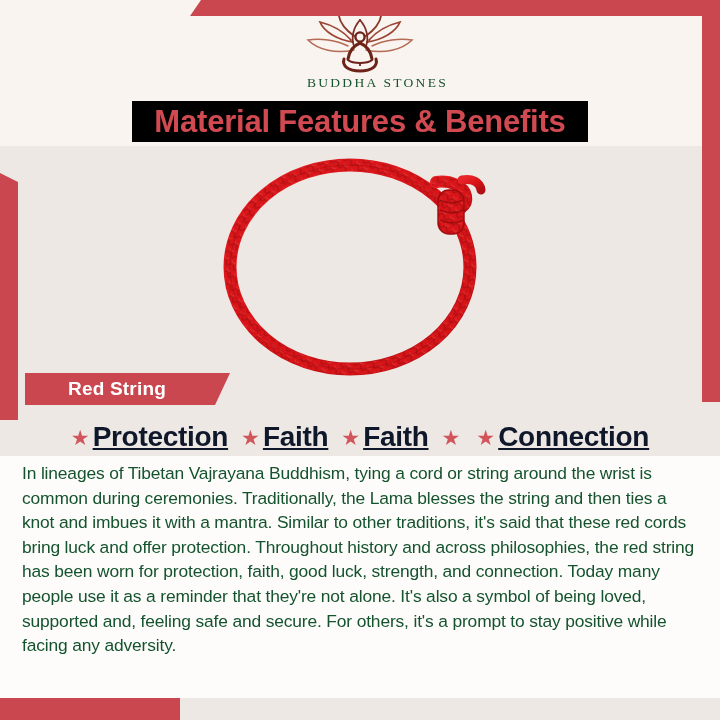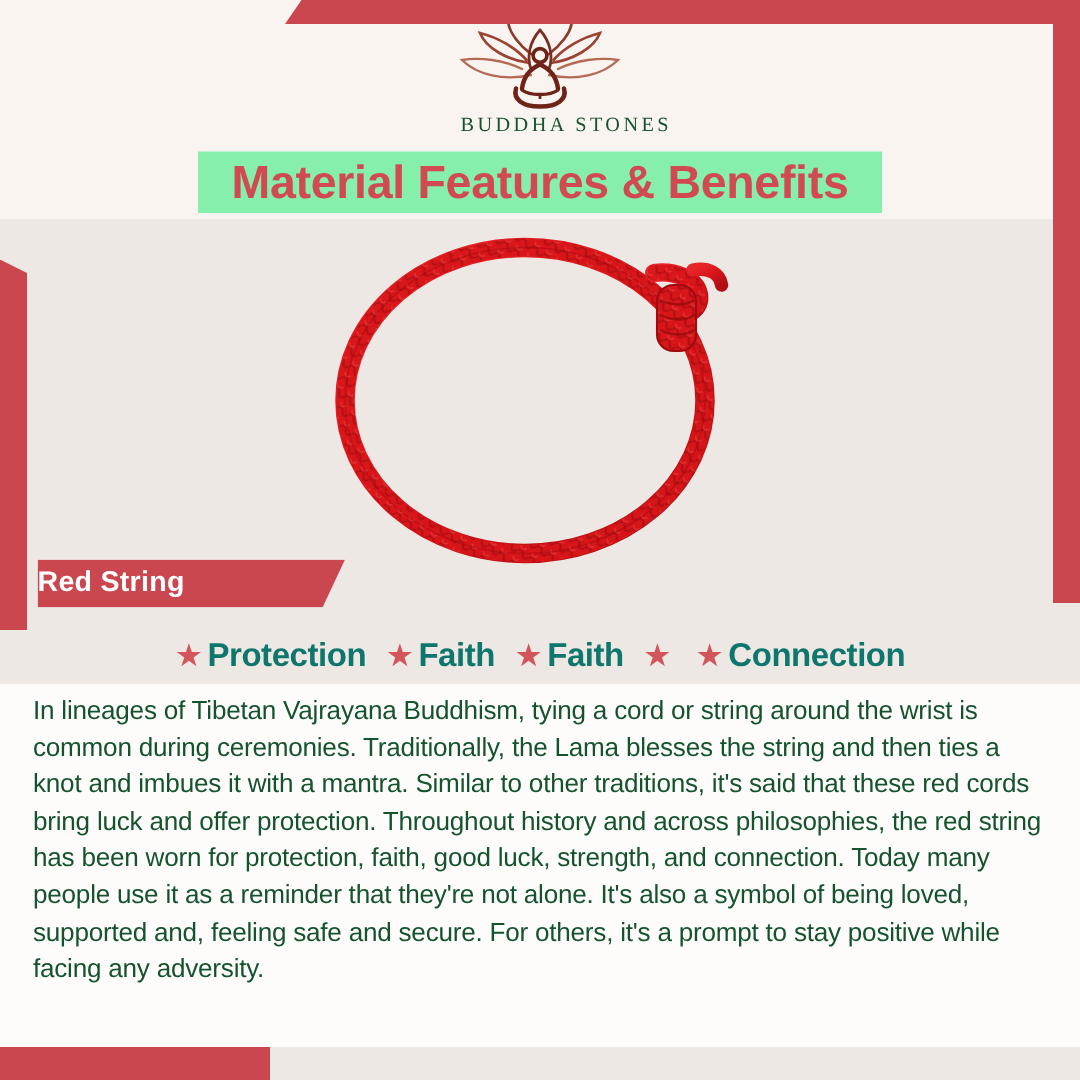--- a/index.html
+++ b/index.html
@@ -84,21 +84,21 @@
     color: #14532d;
     text-align: center;
     padding-left: 35px;
   }
 
   
   .title-banner {
     position: absolute;
     left: 132px; top: 101px;
     width: 456px; height: 41px;
-    background: #86efac;
+    background: #000000;
     display: flex;
     align-items: center;
     justify-content: center;
   }
   .title-banner .title-text {
     font-size: 31px;
     font-weight: bold;
     color: #D14A52;
     letter-spacing: -0.2px;
     white-space: nowrap;
@@ -116,20 +116,21 @@
   .label-banner {
     position: absolute;
     left: 25px; top: 373px;
     width: 205px; height: 32px;
     background: #CB4750;
     clip-path: polygon(0 0, 205px 0, 190px 32px, 0 32px);
     display: flex;
     align-items: center;
   }
   .label-banner .label-text {
+    margin-left: 43px;
     font-size: 19px;
     font-weight: bold;
     color: #FFFFFF;
     letter-spacing: 0.2px;
     white-space: nowrap;
   }
 
   
   .benefits {
     position: absolute;
@@ -145,24 +146,25 @@
     align-items: center;
     white-space: nowrap;
   }
   .benefit .star {
     font-size: 21px;
     color: #D2555B;
     line-height: 1;
     margin-right: 3px;
   }
   .benefit .benefit-label {
-    font-size: 22px;
+    font-size: 28px;
     font-weight: bold;
-    color: #0f766e;
+    color: #0f172a;
     letter-spacing: -0.3px;
+    text-decoration: underline;
   }
   .benefit + .benefit { margin-left: 10px; }
 
   
   .desc-plate {
     position: absolute;
     left: 0; top: 456px;
     width: 720px; height: 242px;
     background: #FDFCFA;
   }

